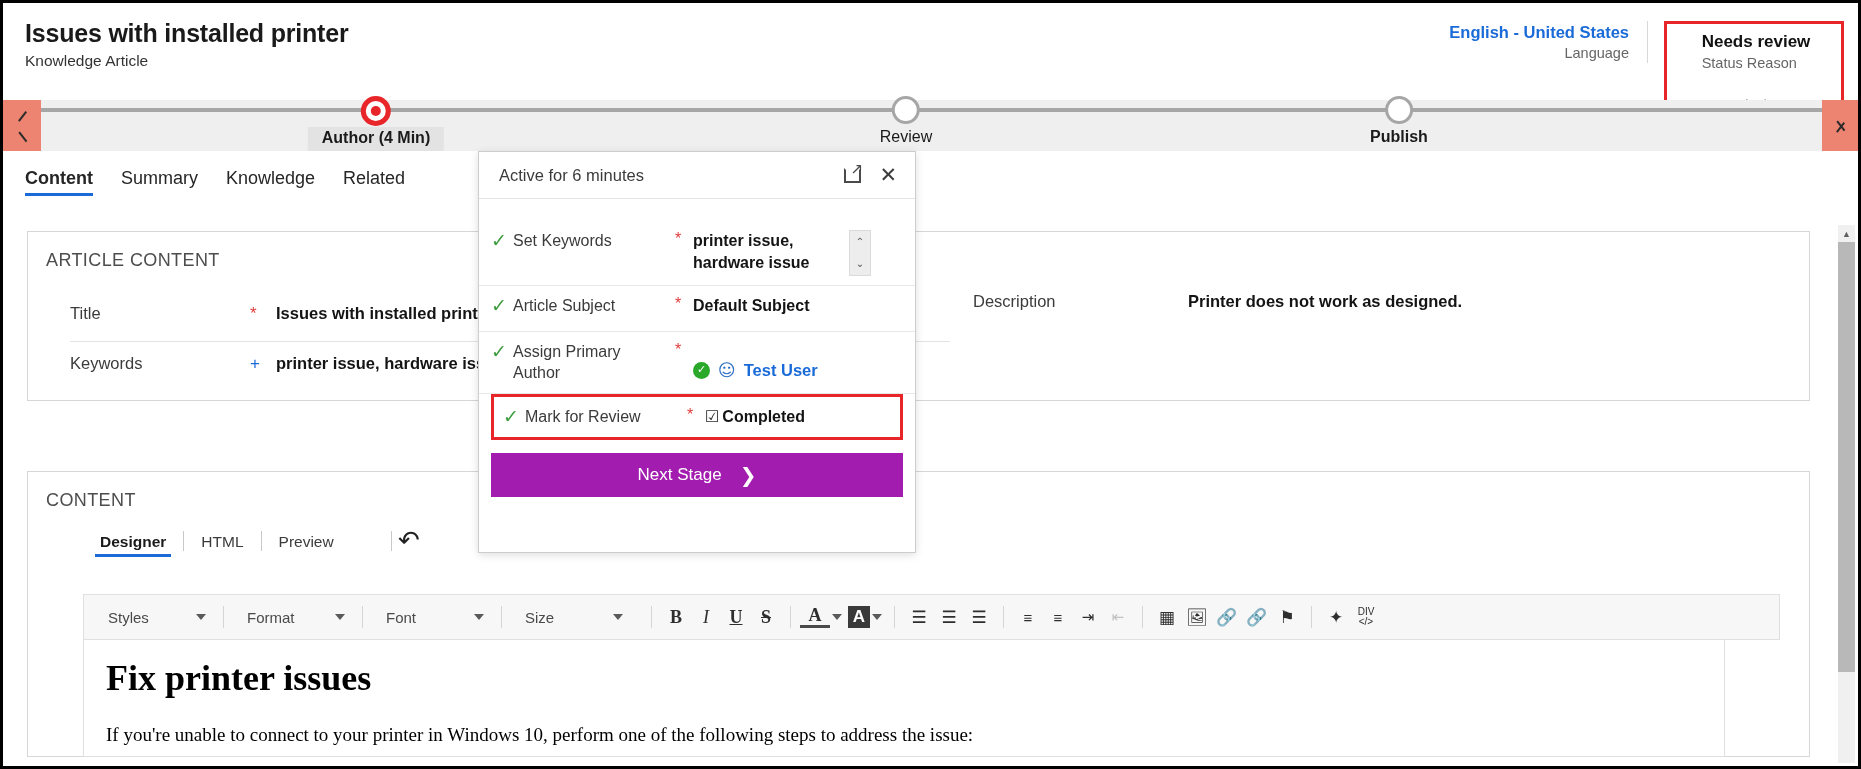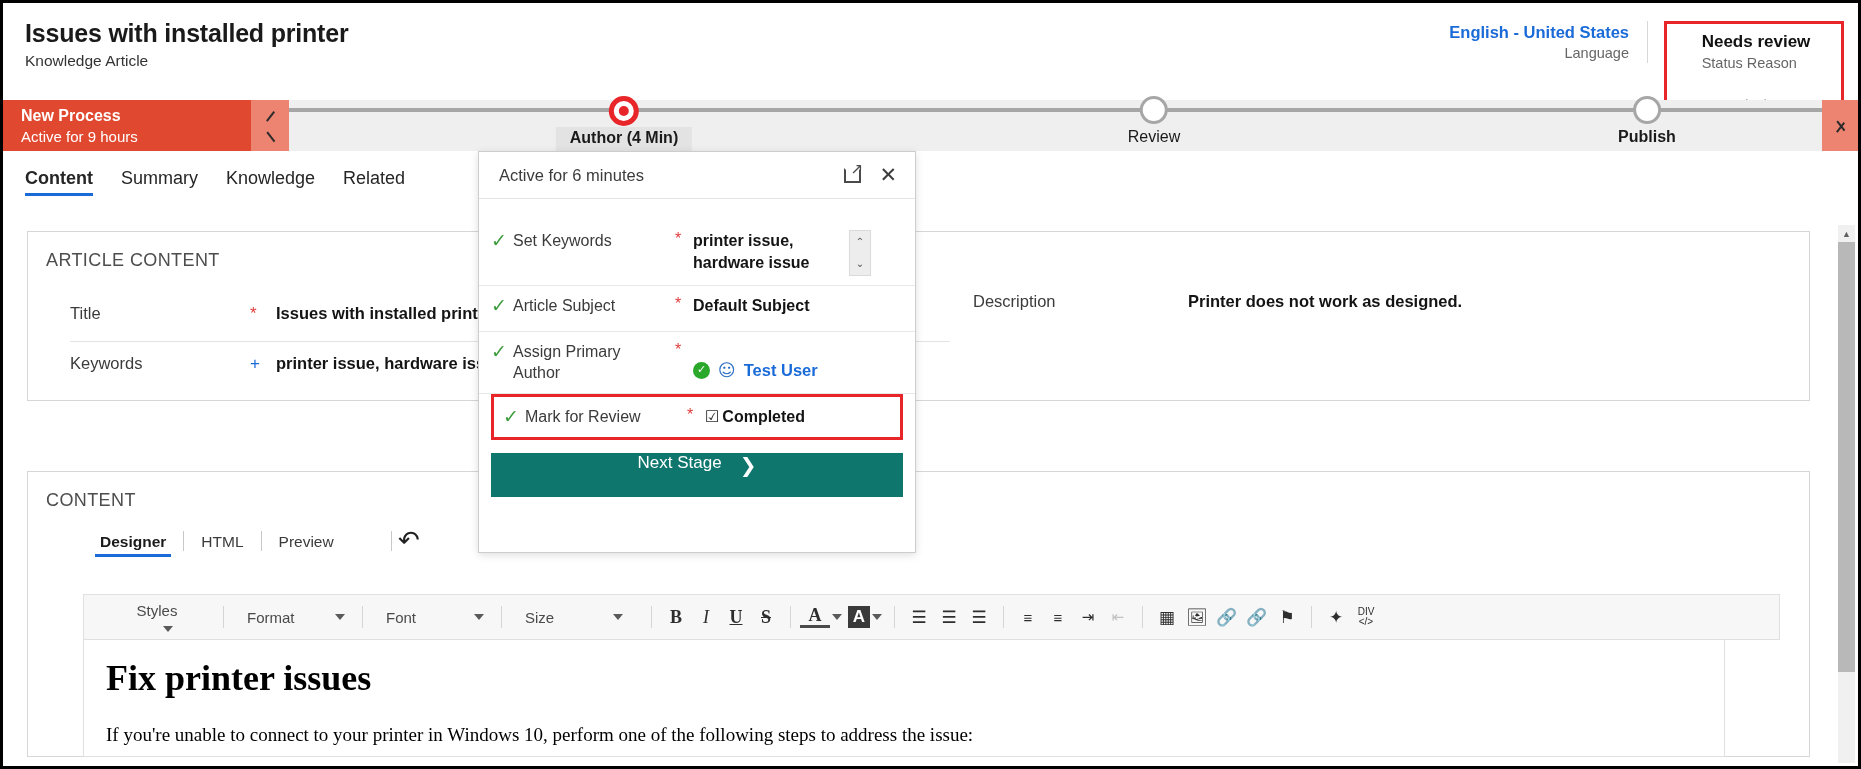--- a/index.html
+++ b/index.html
@@ -261,21 +261,21 @@
   .person-ico { color: #2e6fc4; font-size: 17px; font-family: "DejaVu Sans", sans-serif; }
   .user-name { color: #1a6bd8; font-size: 16.5px; font-weight: bold; }
 
   .step.highlight {
     border: 3px solid #e8262a; margin: 0 12px; padding-left: 9px;
   }
   .checkbox-glyph { font-size: 16px; color: #2b2b2b; font-family: "DejaVu Sans", sans-serif; margin-right: 3px; }
 
   .next-stage {
     position: absolute; left: 12px; right: 12px; bottom: 55px; height: 44px;
-    background: #0f766e; color: #fff; display: flex; justify-content: center;
+    background: #a21caf; color: #fff; display: flex; align-items: center; justify-content: center;
     gap: 18px; font-size: 17px;
   }
   .ns-chev { font-size: 20px; font-family: "DejaVu Sans", sans-serif; }
 </style>
 </head>
 <body>
 
 <div class="screen">
 
   <div class="header">
@@ -292,24 +292,20 @@
         <div class="status-text-wrap">
           <div class="status-value">Needs review</div>
           <div class="status-label">Status Reason</div>
         </div>
         <div class="chev-down"></div>
       </div>
     </div>
   </div>
 
   <div class="bpf">
-    <div class="bpf-active">
-      <div class="bpf-active-title">New Process</div>
-      <div class="bpf-active-sub">Active for 9 hours</div>
-    </div>
     <div class="bpf-prev">
       <span class="chev-l"></span>
     </div>
 
     <div class="bpf-track">
       <div class="bpf-line"></div>
 
       <div class="bpf-stage active" style="left:335px;">
         <div class="bpf-node current"></div>
         <div class="bpf-stage-label bpf-stage-chip">Author  (4 Min)</div>
@@ -370,21 +366,21 @@
     <div class="etab selected">Designer</div>
     <div class="etab-sep"></div>
     <div class="etab">HTML</div>
     <div class="etab-sep"></div>
     <div class="etab">Preview</div>
     <div class="etab-sep" style="margin-left:40px;"></div>
   </div>
   <div class="undo-btn">↶</div>
 
   <div class="toolbar">
-    <div class="tb-select" style="width:120px;flex-direction:column;">
+    <div class="tb-select" style="width:120px;">
       <span>Styles</span>
       <span class="tb-caret"></span>
     </div>
     <div class="tb-sep"></div>
     <div class="tb-select" style="width:120px;">
       <span>Format</span>
       <span class="tb-caret"></span>
     </div>
     <div class="tb-sep"></div>
     <div class="tb-select" style="width:120px;">

